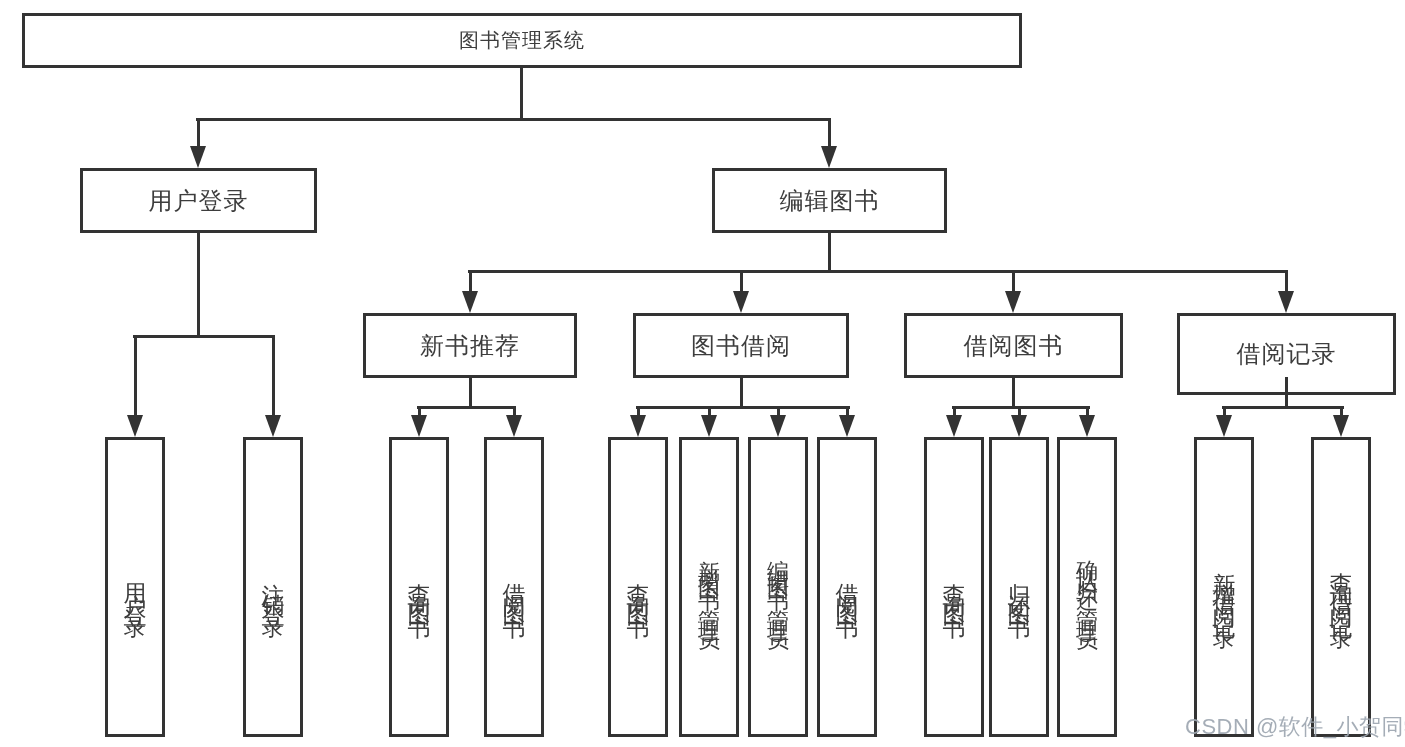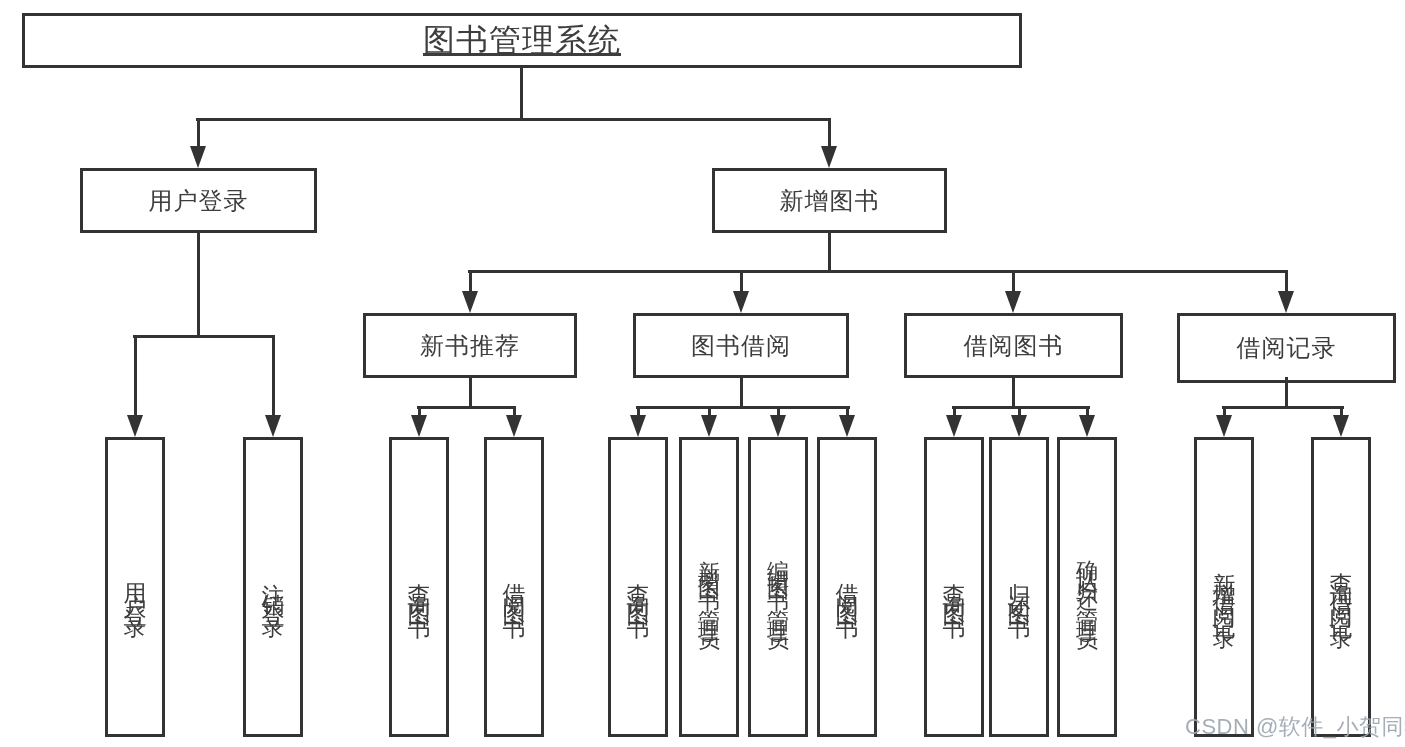--- a/index.html
+++ b/index.html
@@ -5,21 +5,21 @@
   html,body{margin:0;padding:0;background:#ffffff;}
   .canvas{
     position:relative;width:1405px;height:747px;background:#ffffff;overflow:hidden;
     font-family:"Liberation Sans","DejaVu Sans",sans-serif;color:#3d3d3d;
   }
   .box{
     position:absolute;box-sizing:border-box;border:3px solid #333333;background:#ffffff;
     display:flex;align-items:center;justify-content:center;text-align:center;
   }
   .box.h span{font-size:24px;letter-spacing:1px;white-space:nowrap;}
-  .box.root span{font-size:32px;text-decoration:underline;}
+  .box.root span{font-size:20px;}
   .box.v span{
     writing-mode:vertical-rl;text-orientation:mixed;
     font-size:23px;letter-spacing:11px;line-height:1;
   }
   .box.v.dense span{font-size:22px;letter-spacing:10px;}
   .vline{position:absolute;width:3px;background:#333333;}
   .hline{position:absolute;height:3px;background:#333333;}
   .ahead{
     position:absolute;width:0;height:0;
     border-left:8px solid transparent;border-right:8px solid transparent;
@@ -36,33 +36,33 @@
 <div class="canvas">
 
   <div class="box h root" style="left:22px;top:13px;width:1000px;height:55px">
     <span>图书管理系统</span>
   </div>
 
   <div class="box h" style="left:80px;top:168px;width:237px;height:65px">
     <span>用户登录</span>
   </div>
   <div class="box h" style="left:712px;top:168px;width:235px;height:65px">
-    <span>新增图书</span>
+    <span>编辑图书</span>
   </div>
 
   <div class="box h" style="left:363px;top:313px;width:214px;height:65px">
     <span>新书推荐</span>
   </div>
   <div class="box h" style="left:633px;top:313px;width:216px;height:65px">
     <span>图书借阅</span>
   </div>
   <div class="box h" style="left:904px;top:313px;width:219px;height:65px">
     <span>借阅图书</span>
   </div>
-  <div class="box h" style="left:1177px;top:313px;width:219px;height:70px">
+  <div class="box h" style="left:1177px;top:313px;width:219px;height:82px">
     <span>借阅记录</span>
   </div>
 
   <div class="box v" style="left:105px;top:437px;width:60px;height:300px">
     <span>用户登录</span>
   </div>
   <div class="box v" style="left:243px;top:437px;width:60px;height:300px">
     <span>注销登录</span>
   </div>
 

